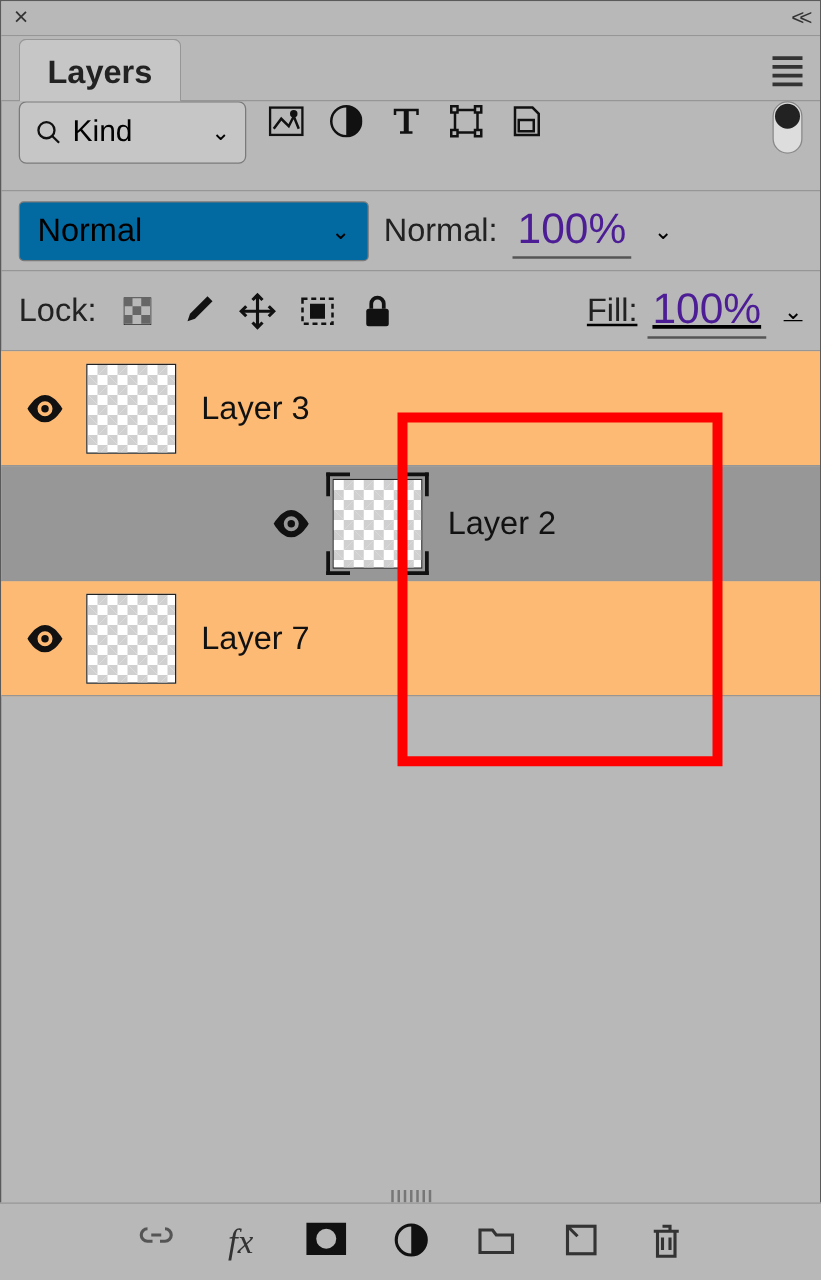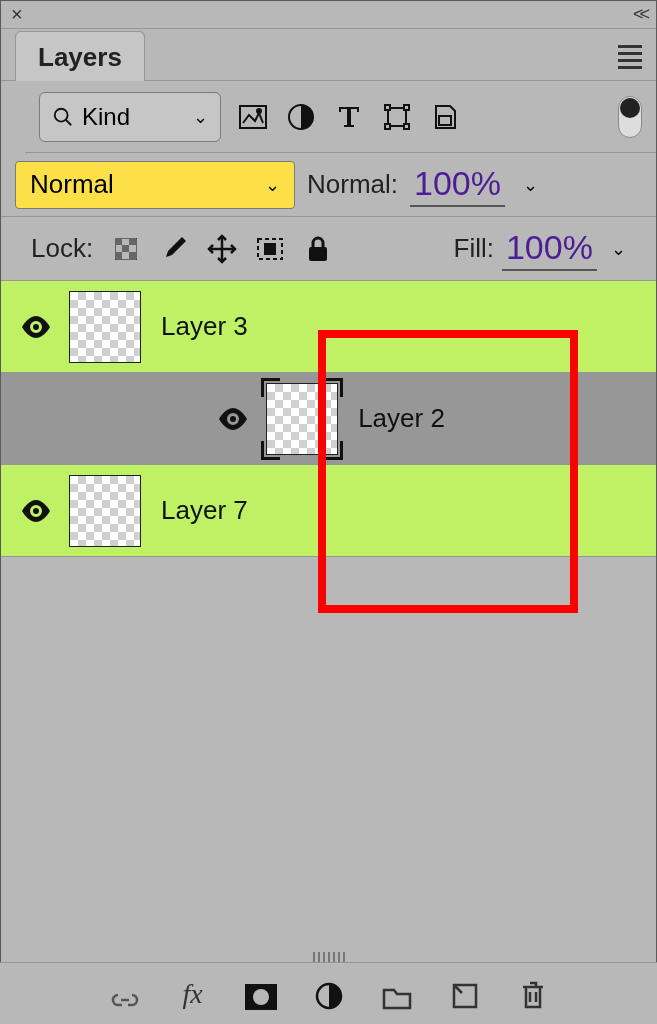--- a/index.html
+++ b/index.html
@@ -72,25 +72,24 @@
     }
     .hamburger div {
       width: 24px;
       height: 3px;
       background: #333;
       margin: 4px 0;
     }
     .filter-row {
       height: 72px;
       display: flex;
-      align-items: center;
+      align-items: flex-start;
       gap: 16px;
       padding: 0 14px;
       border-bottom: 1px solid #969696;
-      margin-left: 24px;
     }
     .kind-select {
       width: 182px;
       height: 50px;
       background: #c6c6c6;
       border: 1px solid #7a7a7a;
       border-radius: 6px;
       display: flex;
       align-items: center;
       padding: 0 12px;
@@ -133,21 +132,21 @@
       height: 64px;
       display: flex;
       align-items: center;
       padding: 0 14px;
       gap: 12px;
       border-bottom: 1px solid #969696;
     }
     .blend-select {
       width: 280px;
       height: 48px;
-      background: #fde047;
+      background: #0369a1;
       border: 1px solid #7a7a7a;
       border-radius: 4px;
       display: flex;
       align-items: center;
       padding: 0 14px;
       font-size: 26px;
       cursor: pointer;
     }
     .blend-select .chev {
       margin-left: auto;
@@ -165,21 +164,21 @@
       min-width: 70px;
     }
     .chev-small {
       font-size: 18px;
       margin-left: 6px;
     }
     .lock-row {
       height: 64px;
       display: flex;
       align-items: center;
-      padding: 0 30px;
+      padding: 0 14px;
       gap: 18px;
       border-bottom: 1px solid #969696;
     }
     .lock-label {
       font-size: 26px;
       color: #222;
     }
     .lock-icons {
       display: flex;
       gap: 18px;
@@ -190,31 +189,32 @@
       cursor: pointer;
       display: flex;
       align-items: center;
       justify-content: center;
     }
     .fill-group {
       margin-left: auto;
       display: flex;
       align-items: center;
       gap: 8px;
+      text-decoration: underline;
     }
     .layers-list {
       background: #b8b8b8;
     }
     .layer-row {
       height: 92px;
       display: flex;
       align-items: center;
       padding: 0 14px;
       border-bottom: 1px solid #969696;
-      background: #bef264;
+      background: #fdba74;
       cursor: pointer;
       position: relative;
     }
     .layer-row.selected {
       background: #979797;
       justify-content: center;
     }
     .eye {
       width: 42px;
       height: 42px;
@@ -315,21 +315,21 @@
       display: flex;
       align-items: center;
       justify-content: center;
       gap: 36px;
     }
     .bottom-icon {
       width: 32px;
       height: 32px;
       cursor: pointer;
       display: flex;
-      align-items: flex-end;
+      align-items: flex-start;
       justify-content: center;
     }
     .grip {
       position: absolute;
       bottom: 62px;
       left: 50%;
       transform: translateX(-50%);
       display: flex;
       gap: 3px;
     }

